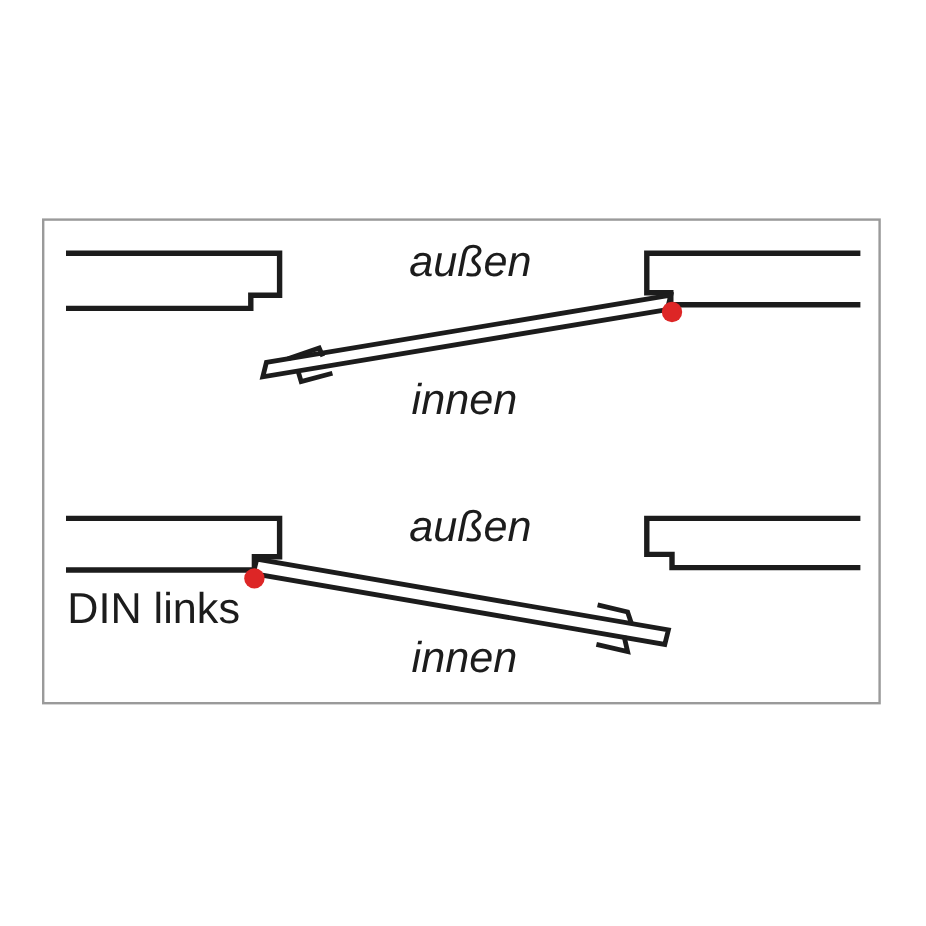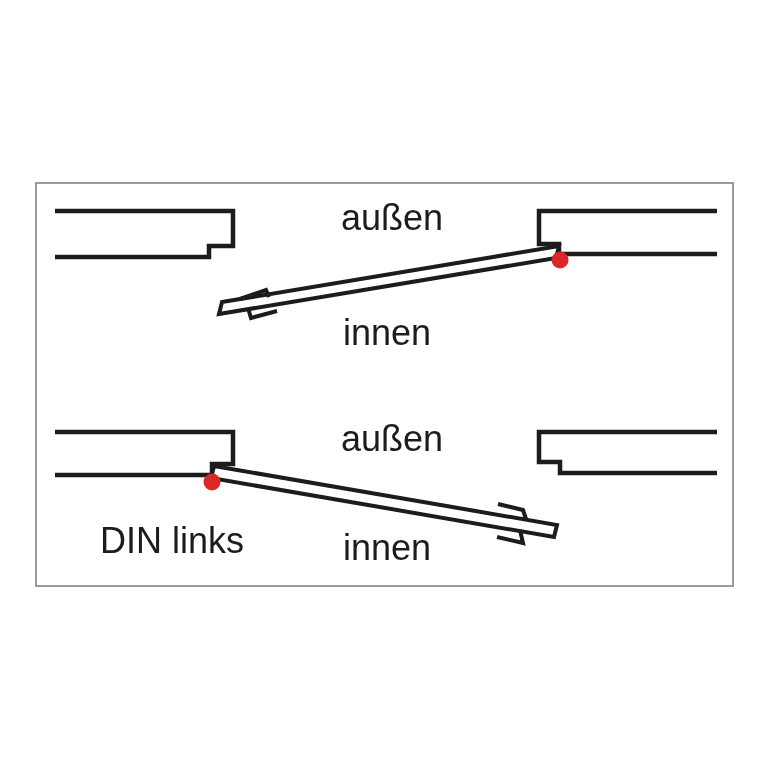--- a/index.html
+++ b/index.html
@@ -56,20 +56,21 @@
   .label {
     position: absolute;
     color: var(--text, #1c1c1c);
     font-size: 36px;
     line-height: 1.0;
     white-space: nowrap;
   }
   .label.centered {
     width: 160px;
     text-align: center;
+    font-style: italic;
   }
 </style>
 </head>
 <body>
 
 <div id="stage">
 
   <div id="frame-box"></div>
 
   <svg id="drawing" viewBox="0 0 772 772" xmlns="http://www.w3.org/2000/svg">
@@ -95,15 +96,15 @@
 
   <div class="label centered" style="left:312px; top:200px;">außen</div>
 
   <div class="label centered" style="left:307px; top:315px;">innen</div>
 
 
   <div class="label centered" style="left:312px; top:421px;">außen</div>
 
   <div class="label centered" style="left:307px; top:530px;">innen</div>
 
-  <div class="label" style="left:56px; top:523px;margin-left:44px;">DIN links</div>
+  <div class="label" style="left:56px; top:489px;">DIN links</div>
 
 </div>
 
 </body></html>

